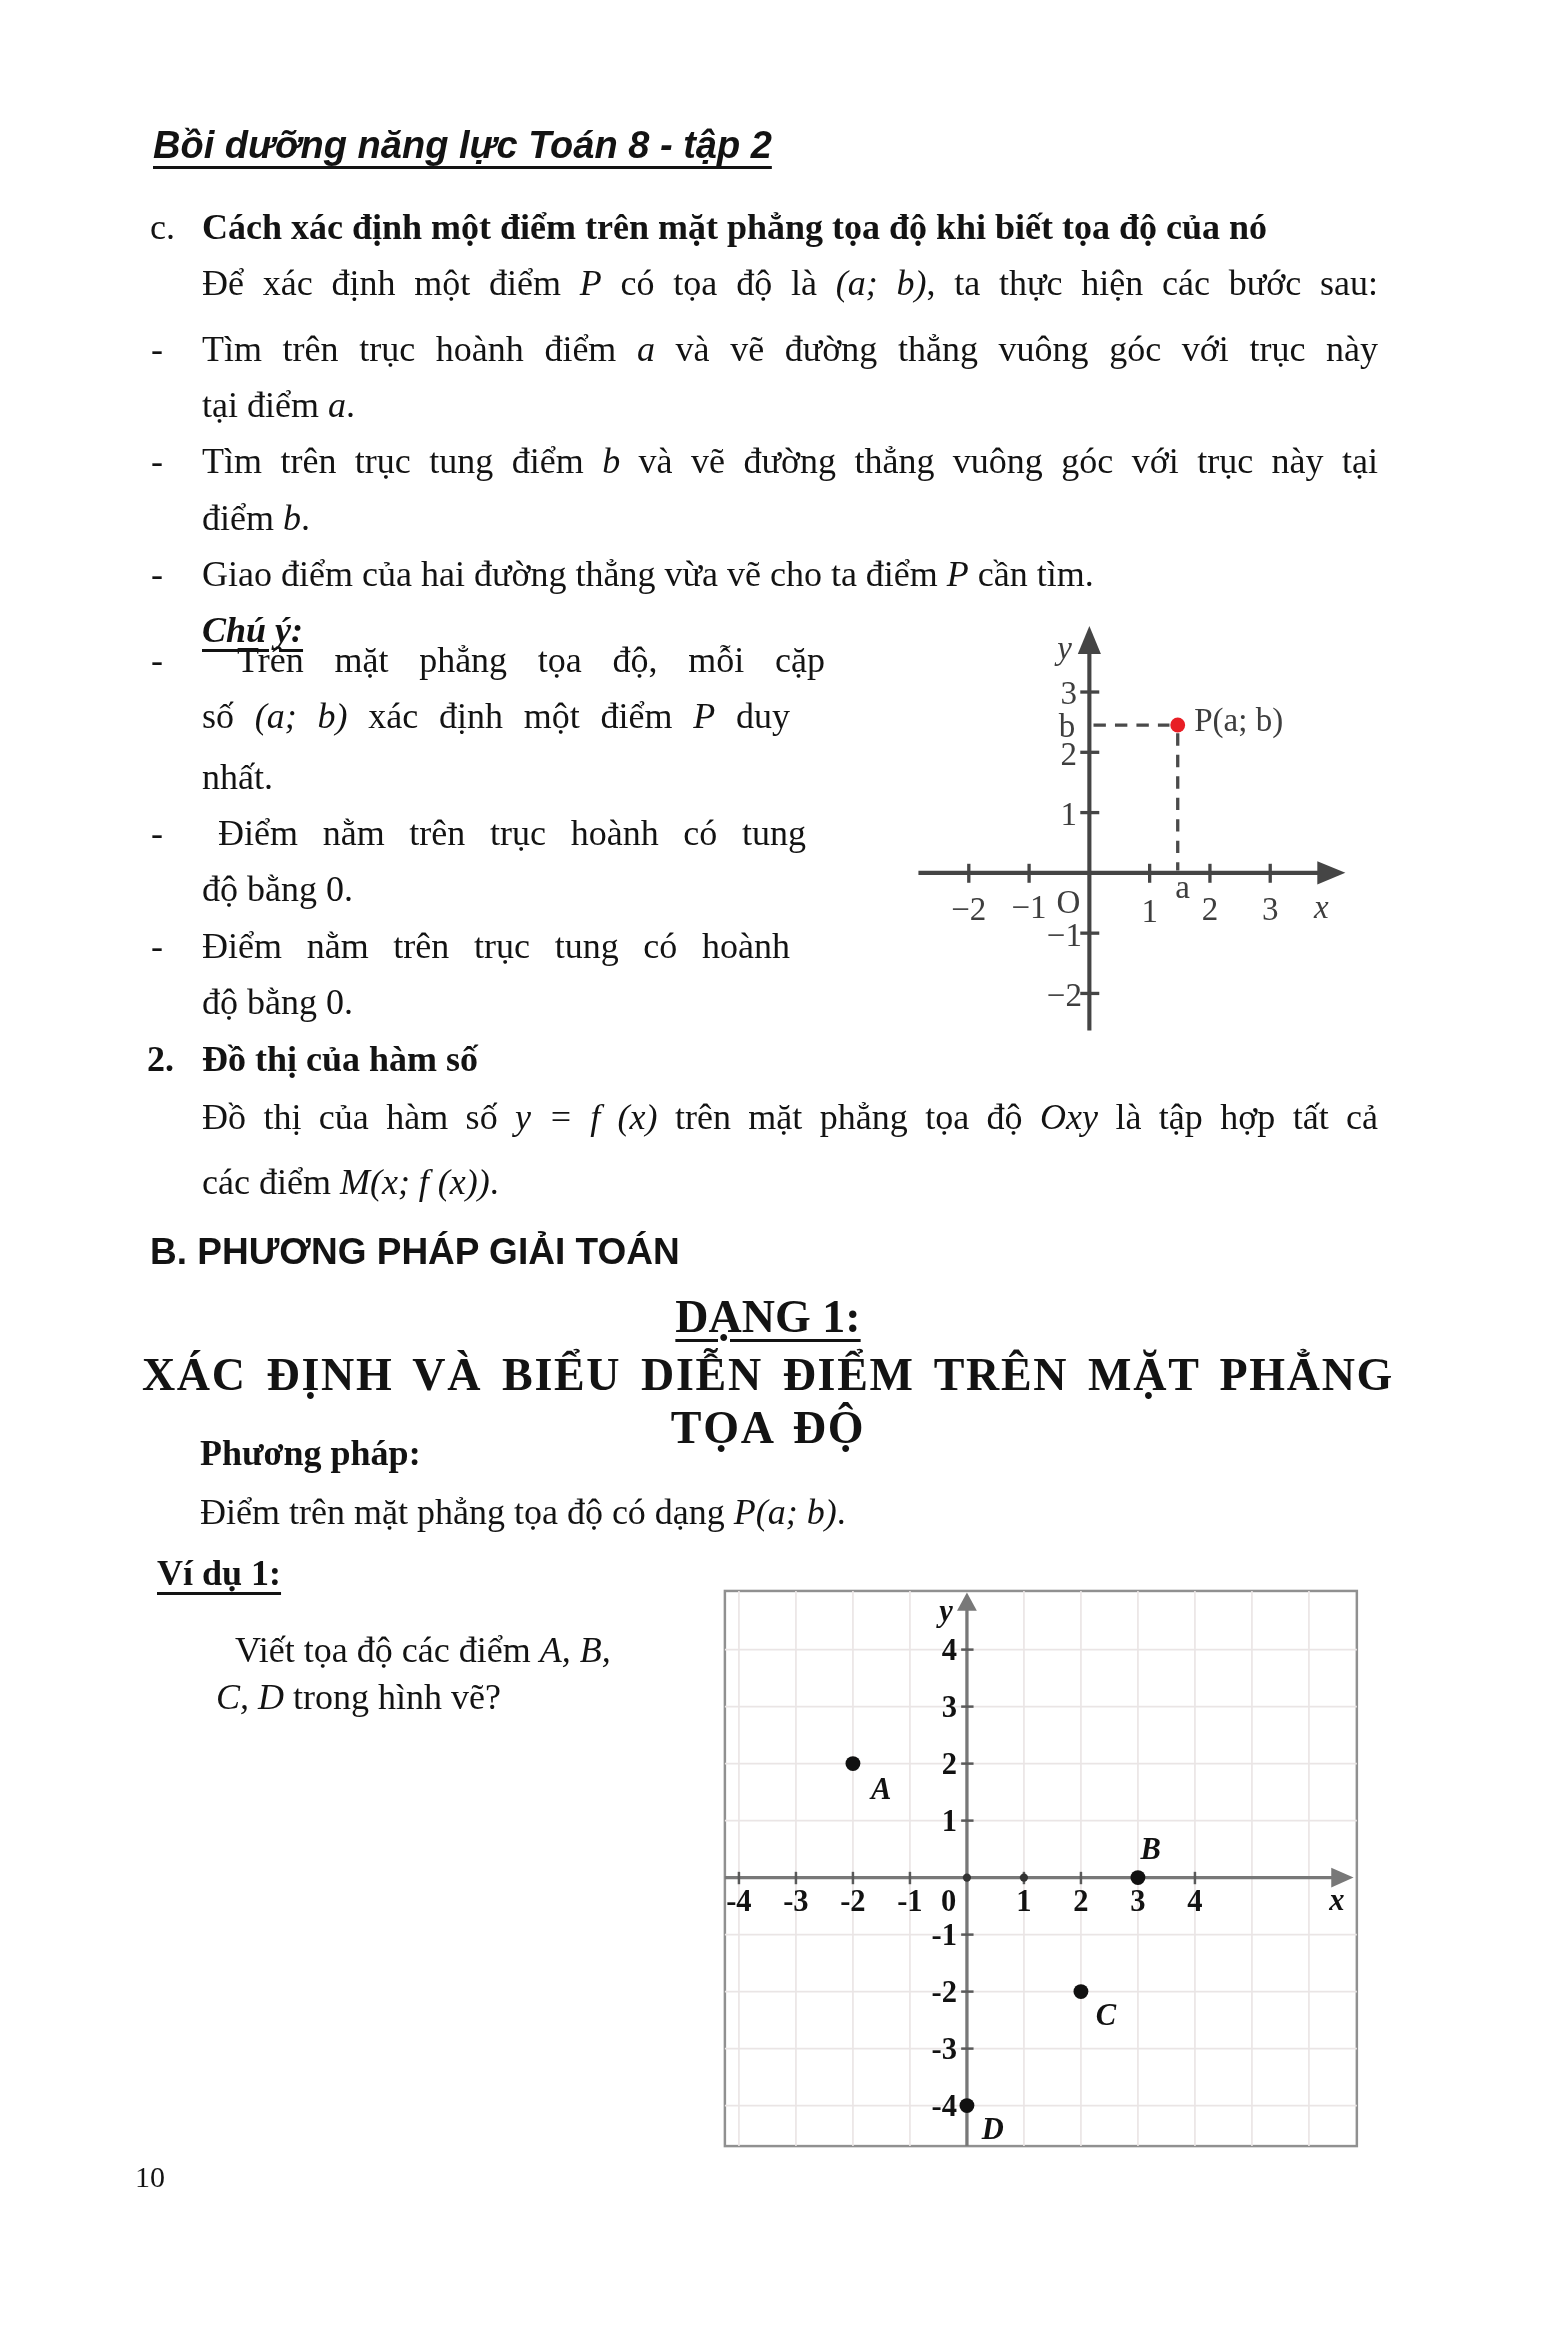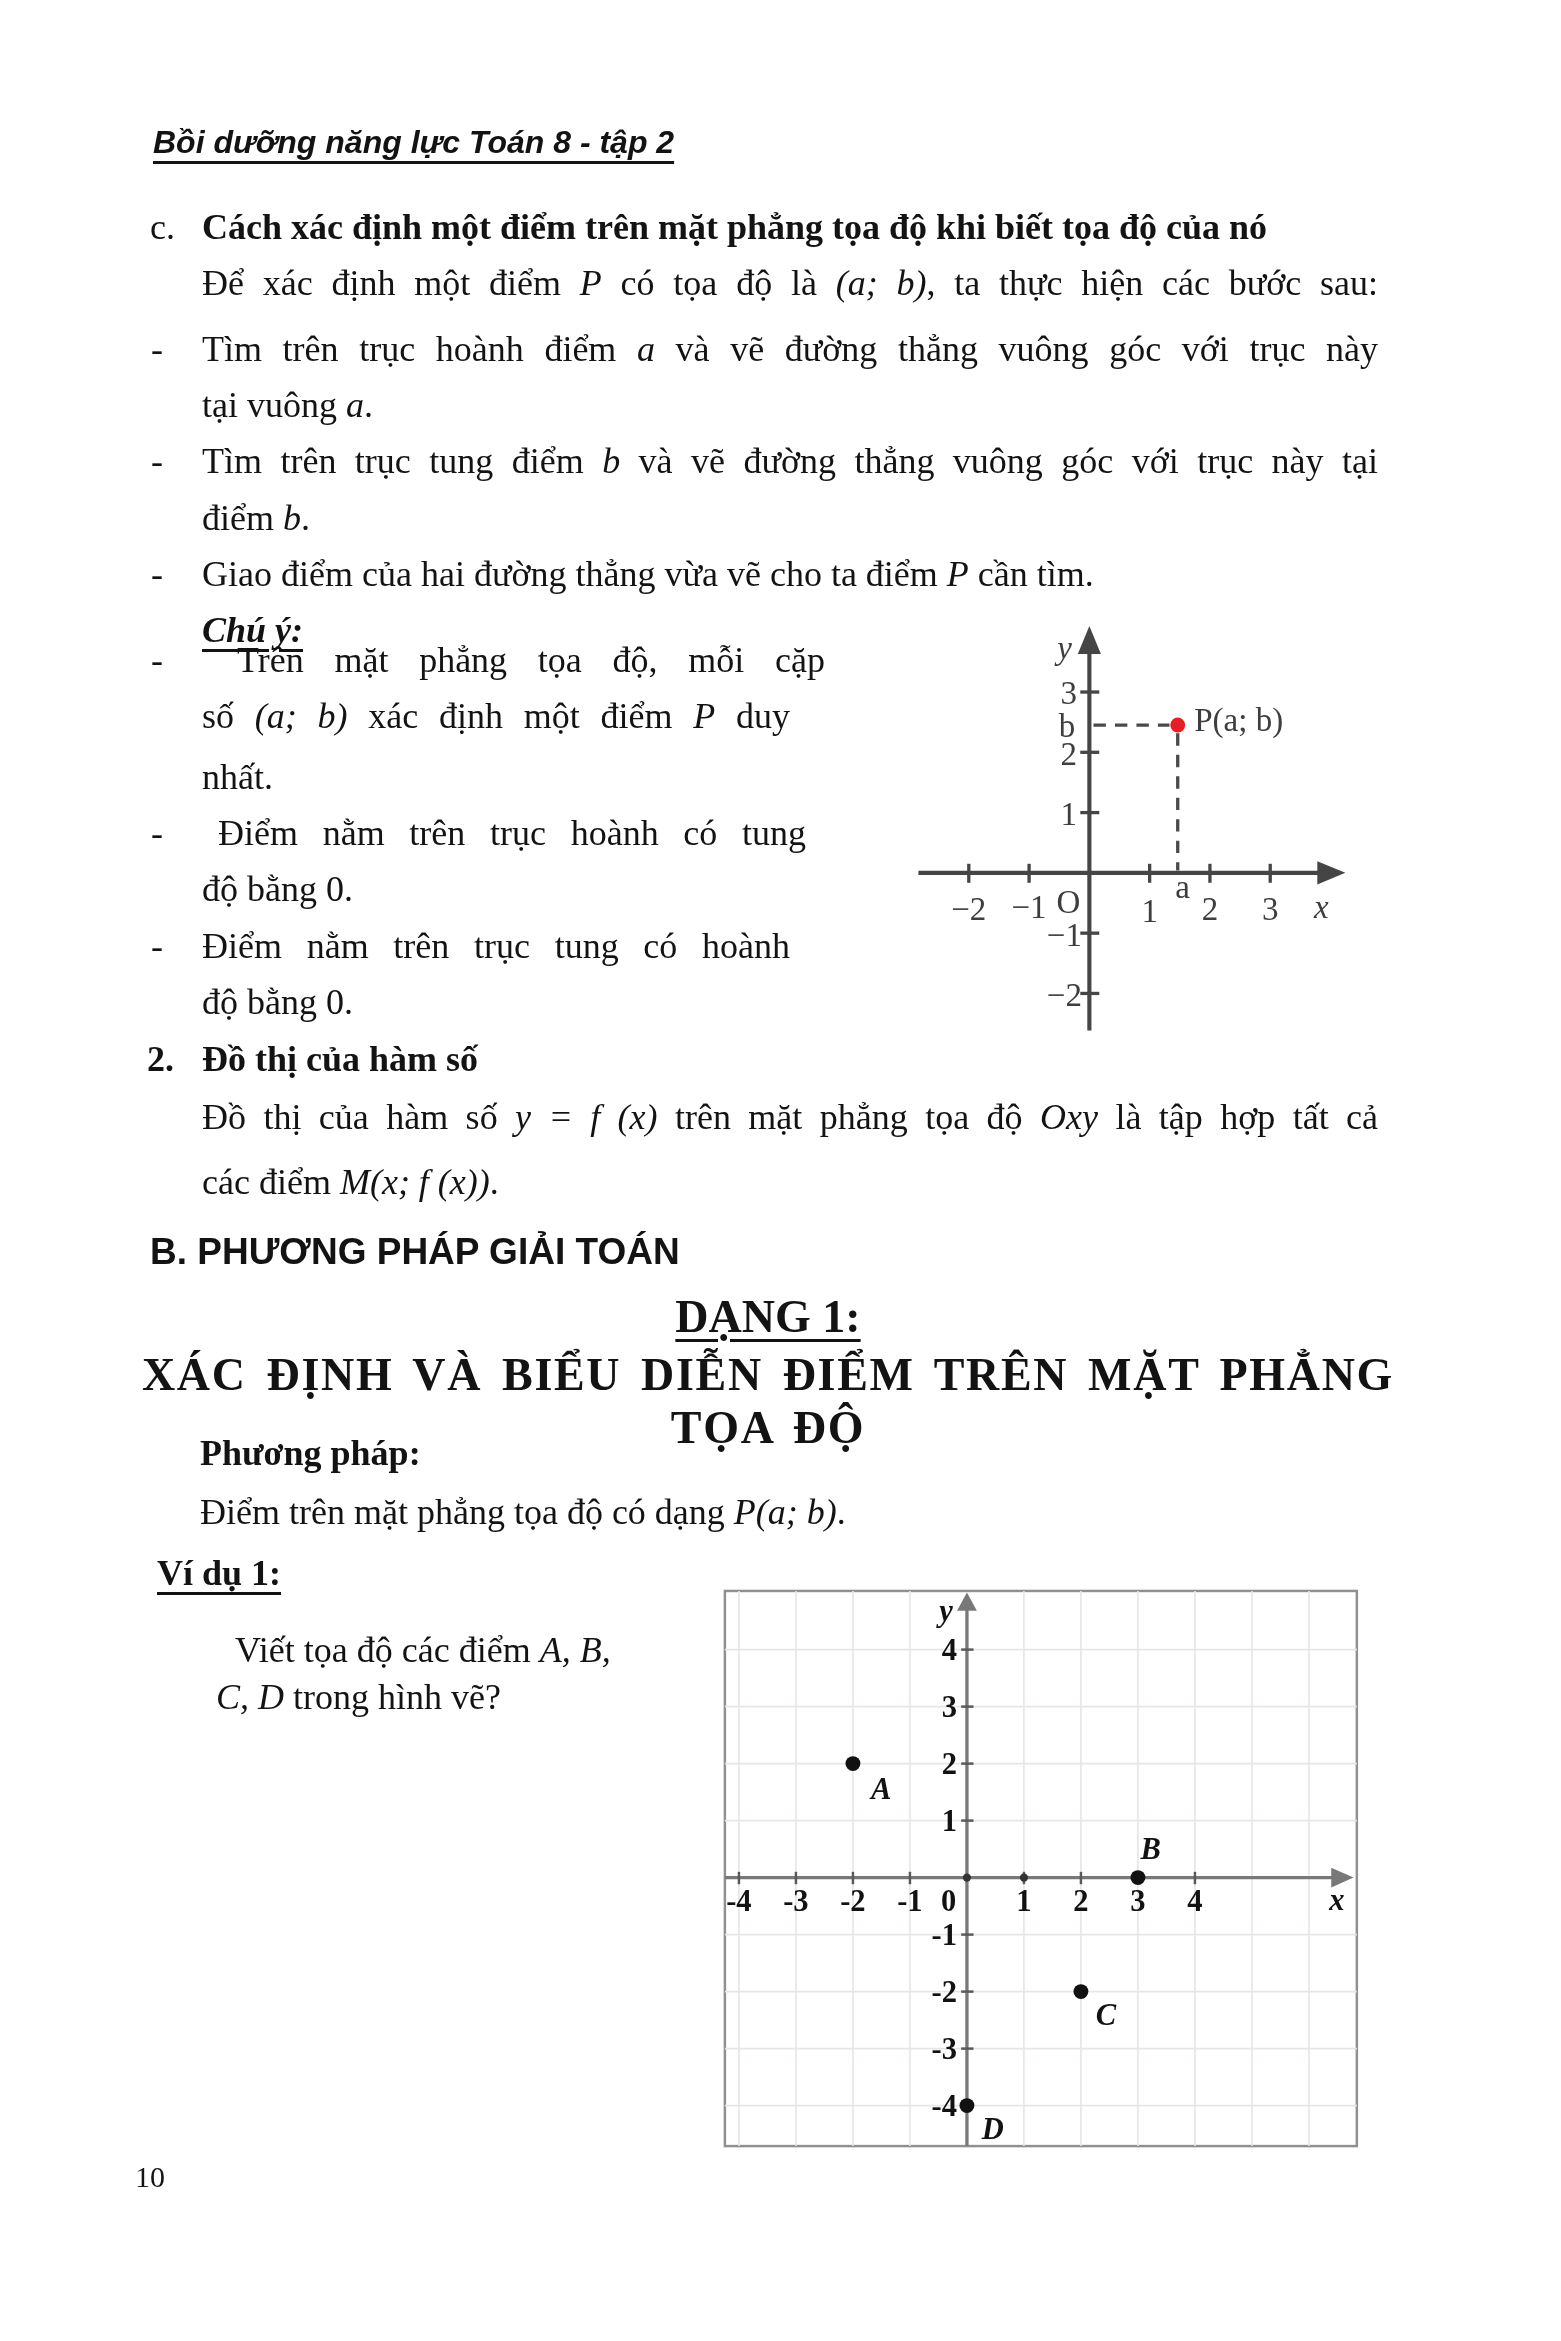--- a/index.html
+++ b/index.html
@@ -4,21 +4,21 @@
 <style>
   html,body{margin:0;padding:0;background:#e9e9e9;}
   .page{position:relative;width:1561px;height:2342px;background:#ffffff;
         font-family:"Liberation Serif",serif;color:#131313;overflow:hidden;}
   .ln{position:absolute;font-size:36px;line-height:1.25;white-space:pre;}
   .just{white-space:normal;text-align:justify;text-align-last:justify;}
   .b{font-weight:bold;}
   .m{font-style:italic;}
   .ul{text-decoration:underline;text-decoration-thickness:2.5px;text-underline-offset:7.4px;}
   .hdr{position:absolute;left:153px;top:124px;font-family:"Liberation Sans",sans-serif;
-       font-style:italic;font-weight:bold;font-size:32px;
+       font-style:italic;font-weight:bold;font-size:38px;
        text-decoration:underline;text-decoration-thickness:3.3px;text-underline-offset:8.3px;}
   .bhead{position:absolute;left:150px;top:1231px;font-family:"Liberation Sans",sans-serif;
        font-weight:bold;font-size:37px;white-space:pre;}
   .cblock{position:absolute;left:99px;width:1338px;text-align:center;font-size:46px;font-weight:bold;}
   .dang-title{letter-spacing:1.7px;word-spacing:6.6px;}
   svg{position:absolute;}
   svg text{font-family:"Liberation Serif",serif;}
 </style>
 </head>
 <body>
@@ -27,21 +27,21 @@
 
   <div class="hdr">Bồi dưỡng năng lực Toán 8 - tập 2</div>
 
   <div class="ln" style="left:150px;top:205px;">c.</div>
   <div class="ln b" style="left:202px;top:205px;">Cách xác định một điểm trên mặt phẳng tọa độ khi biết tọa độ của nó</div>
 
   <div class="ln just" style="left:202px;top:261px;width:1176px;"><span>Để xác định một điểm </span><span class="m">P</span><span> có tọa độ là </span><span class="m">(a; b)</span><span>, ta thực hiện các bước sau:</span></div>
 
   <div class="ln" style="left:151px;top:327px;">-</div>
   <div class="ln just" style="left:202px;top:327px;width:1176px;"><span>Tìm trên trục hoành điểm </span><span class="m">a</span><span> và vẽ đường thẳng vuông góc với trục này</span></div>
-  <div class="ln" style="left:202px;top:383px;"><span>tại vuông </span><span class="m">a</span><span>.</span></div>
+  <div class="ln" style="left:202px;top:383px;"><span>tại điểm </span><span class="m">a</span><span>.</span></div>
 
   <div class="ln" style="left:151px;top:439px;">-</div>
   <div class="ln just" style="left:202px;top:439px;width:1176px;"><span>Tìm trên trục tung điểm </span><span class="m">b</span><span> và vẽ đường thẳng vuông góc với trục này tại</span></div>
   <div class="ln" style="left:202px;top:496px;"><span>điểm </span><span class="m">b</span><span>.</span></div>
 
   <div class="ln" style="left:151px;top:552px;">-</div>
   <div class="ln" style="left:202px;top:552px;"><span>Giao điểm của hai đường thẳng vừa vẽ cho ta điểm </span><span class="m">P</span><span> cần tìm.</span></div>
 
   <div class="ln b m ul" style="left:202px;top:608px;">Chú ý:</div>
 

